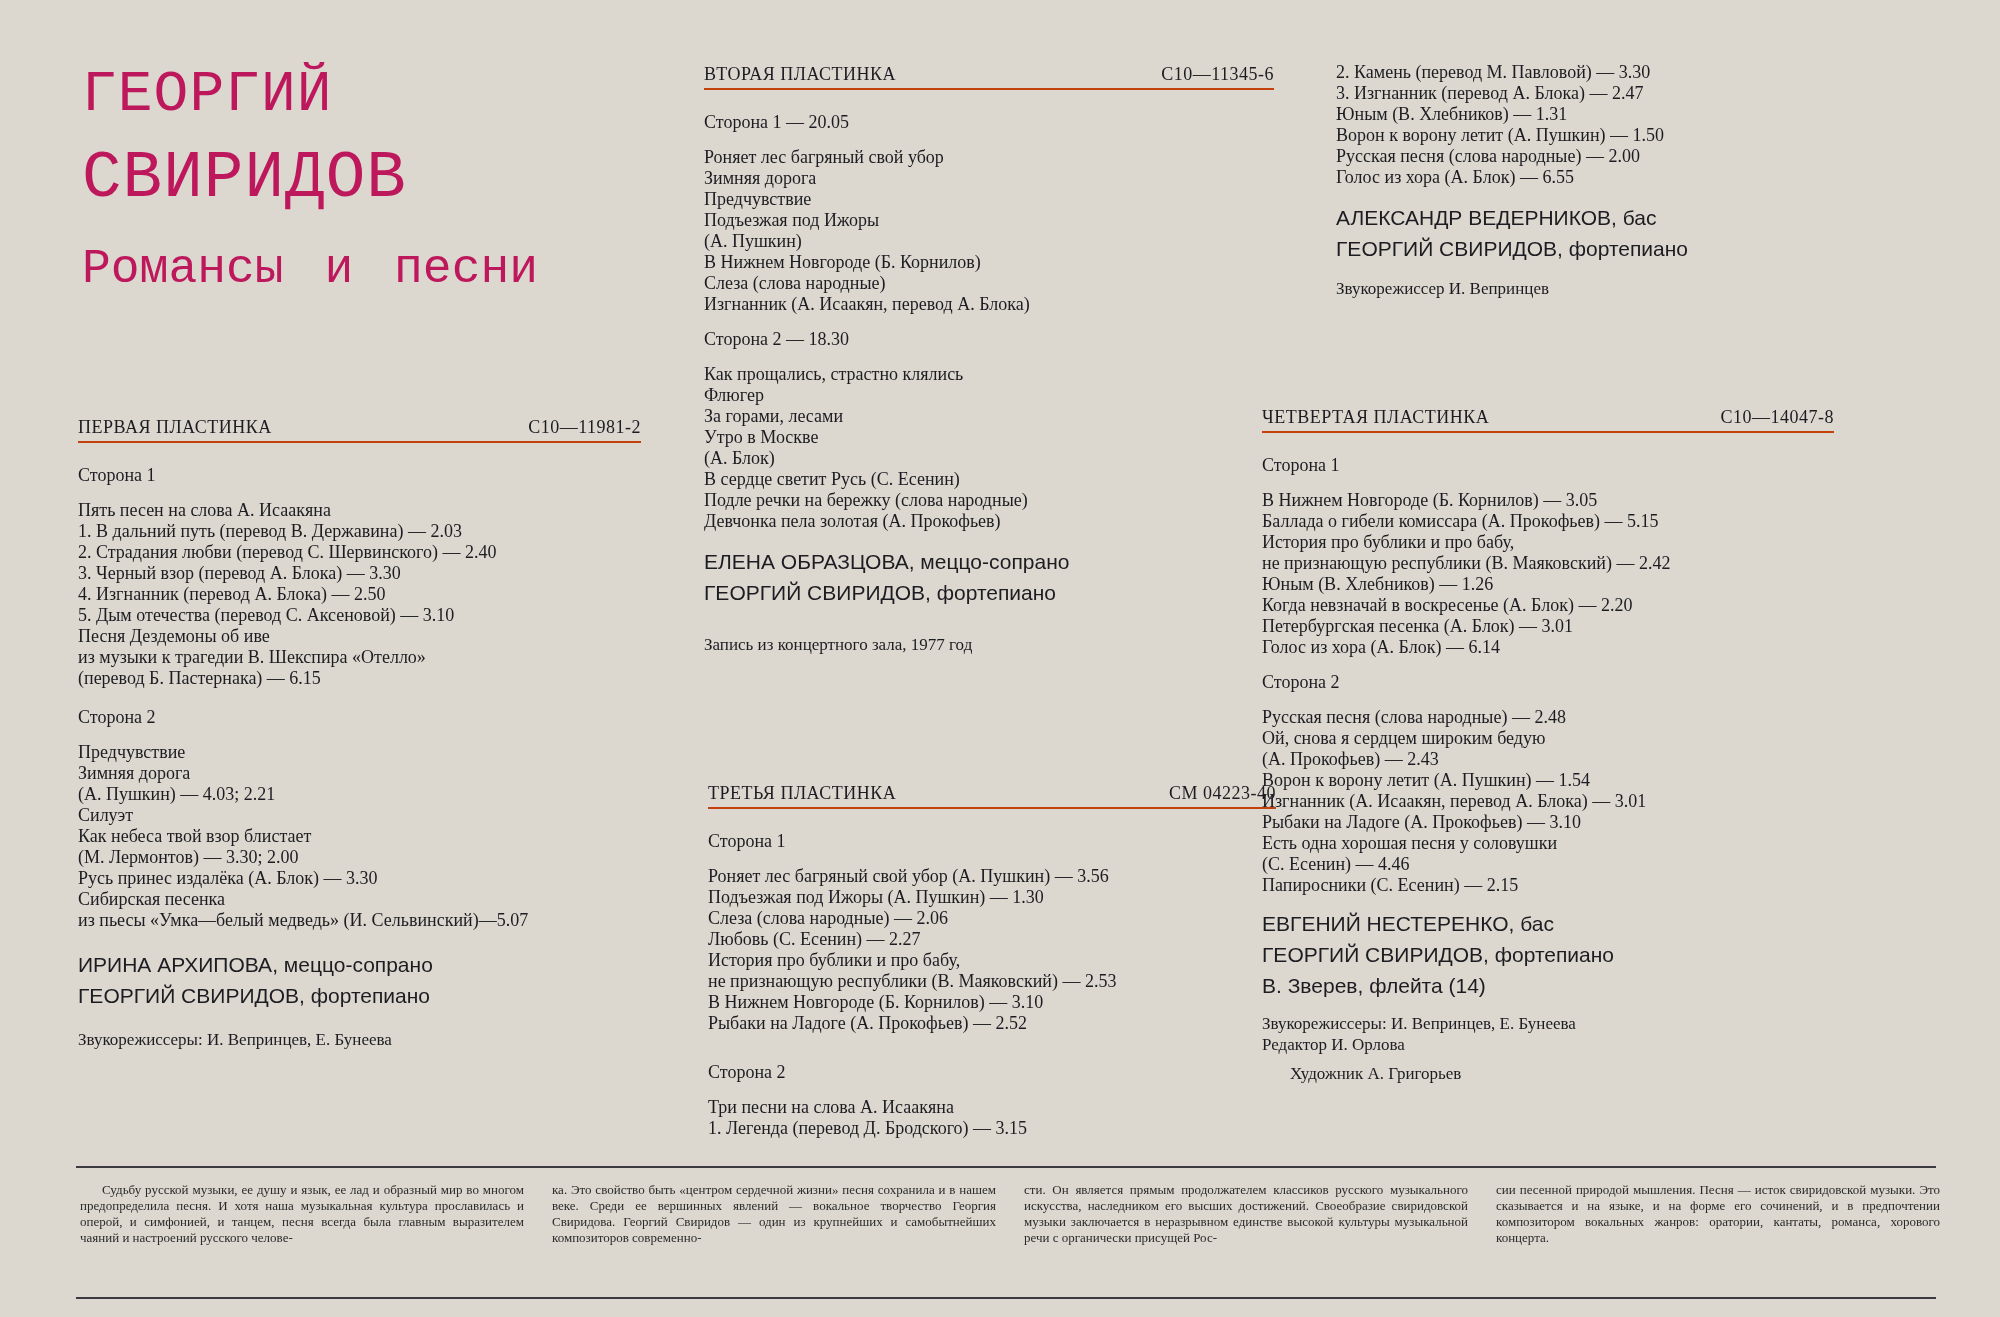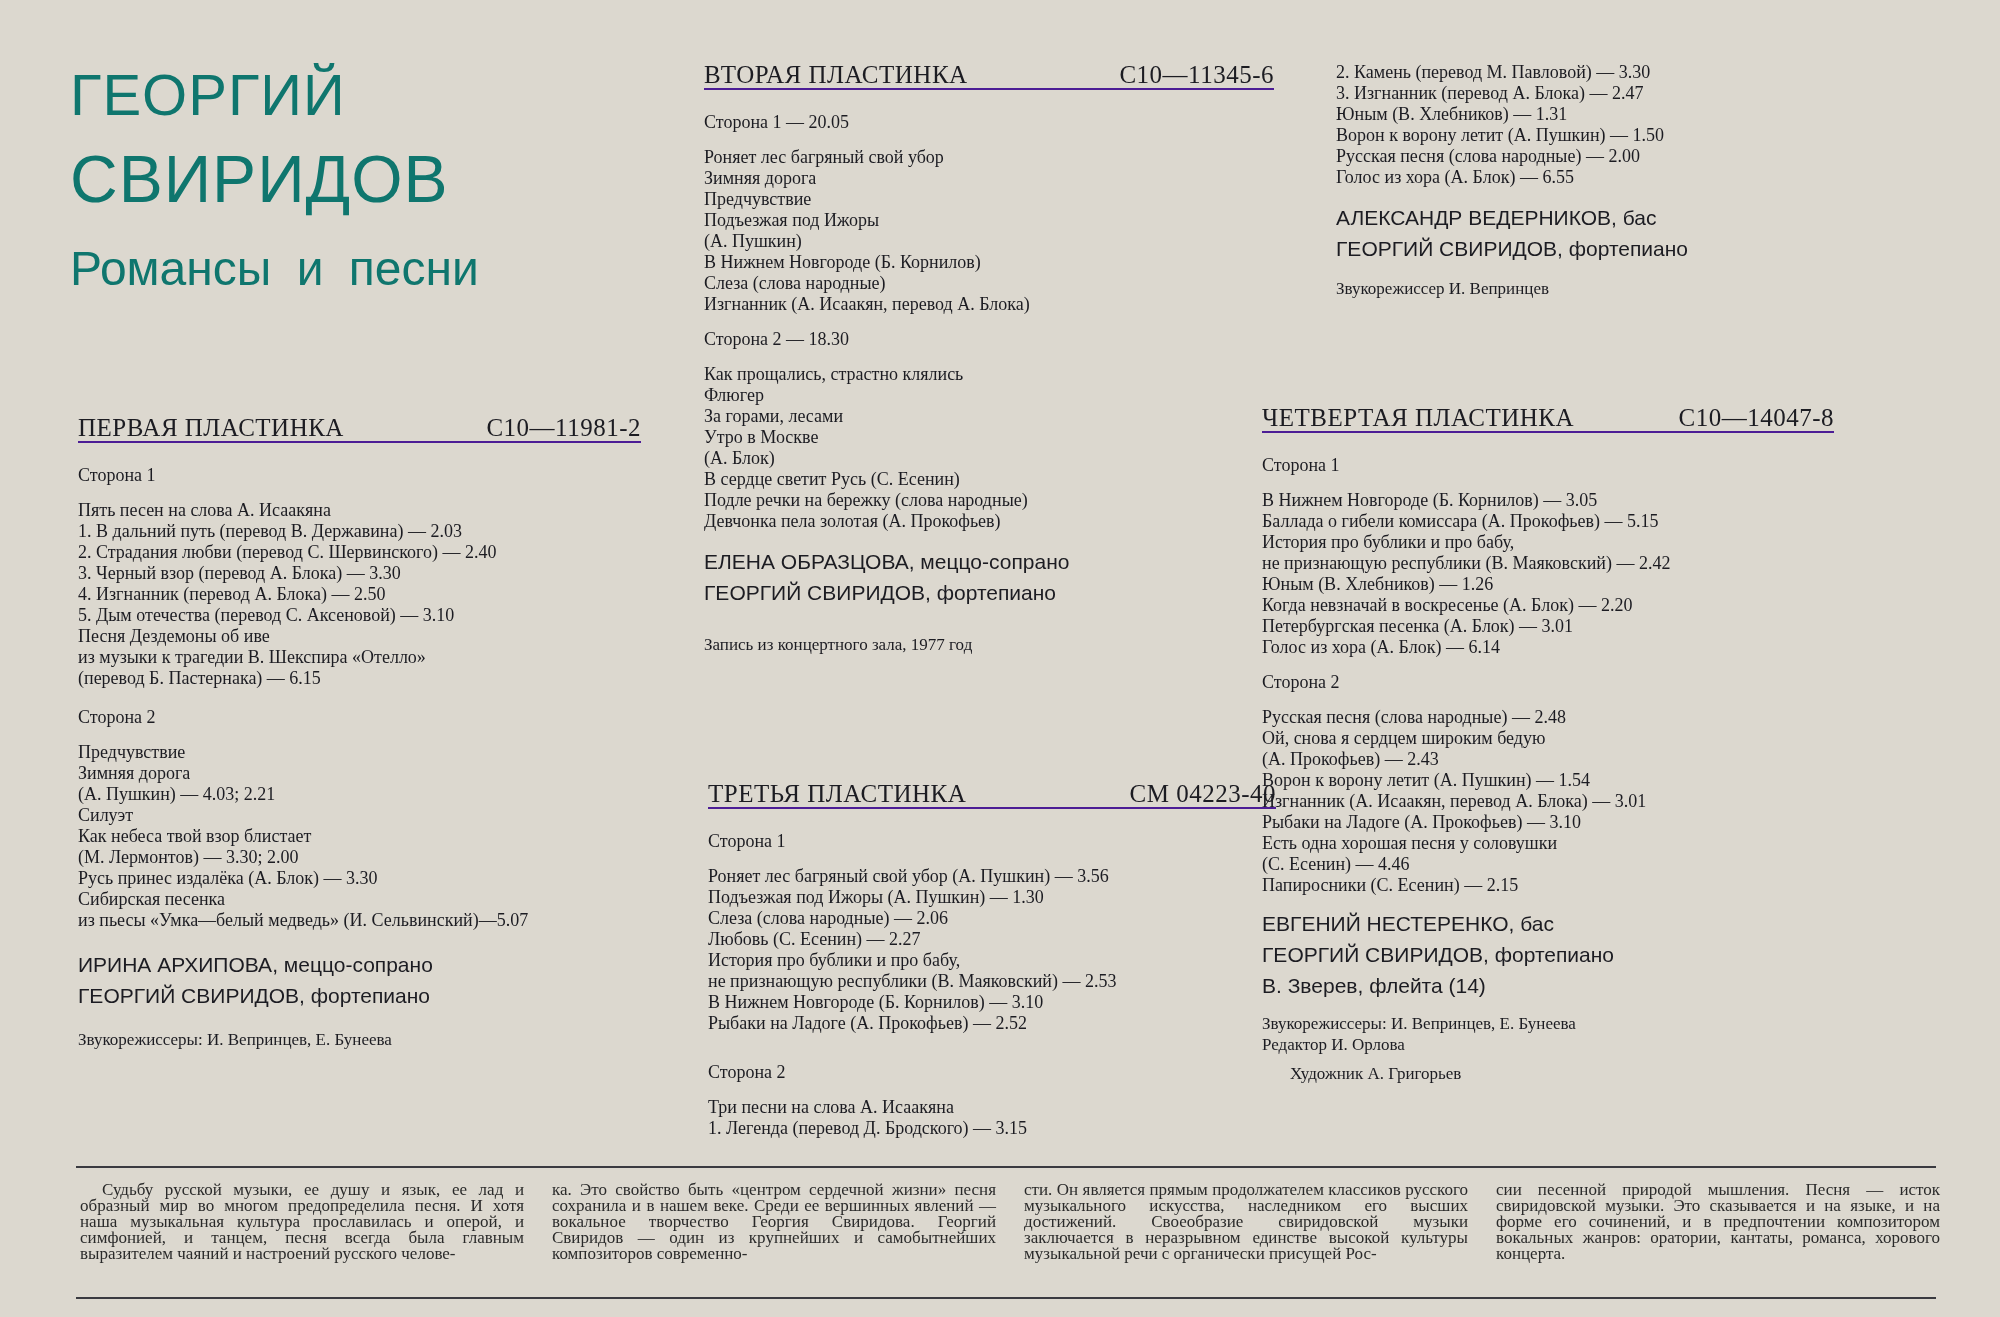--- a/index.html
+++ b/index.html
@@ -3,36 +3,36 @@
 <meta charset="utf-8">
 <style>
   html, body { margin:0; padding:0; }
   body {
     width:2000px; height:1317px; overflow:hidden;
     background:#dcd8cf;
     color:#1c1c22;
     font-family:"Liberation Serif","DejaVu Serif",serif;
     position:relative;
   }
-  .title-block { position:absolute; left:70px; top:62px; font-family:Liberation Sans, sans-serif; color:#0f766e; }
+  .title-block { position:absolute; left:82px; top:62px; font-family:Liberation Mono, monospace; color:#be185d; }
   .title-1 { font-size:58px; line-height:66px; letter-spacing:1px; }
   .title-2 { font-size:66px; line-height:90px; letter-spacing:1px; margin-top:6px; }
   .title-3 { font-size:48px; line-height:62px; margin-top:14px; word-spacing:12px; }
 
   .col { position:absolute; font-size:18px; line-height:21px; }
   .disc-head { display:flex; justify-content:space-between; align-items:flex-end;
-    font-size:25px; letter-spacing:0.5px; padding-bottom:3px; border-bottom:2px solid #4c1d95; margin-bottom:22px; }
+    font-size:18px; letter-spacing:0.5px; padding-bottom:3px; border-bottom:2px solid #c2410c; margin-bottom:22px; }
   .side { font-size:18px; margin:0 0 14px 0; }
   .line { white-space:nowrap; }
   .b { font-weight:normal; }
   .perf { font-family:"Liberation Sans","DejaVu Sans",sans-serif; font-size:21px; line-height:31px; }
   .credit { font-size:17px; line-height:21px; }
   .essay-rule { position:absolute; left:76px; width:1860px; height:0; border-top:2px solid #3a3a40; }
   .essay { position:absolute; top:1182px; left:80px; width:1860px; display:flex; gap:28px;
-    font-family:"Liberation Serif","DejaVu Serif",serif; font-size:17px; line-height:16px; color:#2a2a2a; }
+    font-family:"Liberation Serif","DejaVu Serif",serif; font-size:13px; line-height:16px; color:#2a2a2a; }
   .essay p { margin:0; width:445px; text-align:justify; }
 </style>
 </head>
 <body>
 
 <div class="title-block">
   <div class="title-1">ГЕОРГИЙ</div>
   <div class="title-2">СВИРИДОВ</div>
   <div class="title-3">Романсы и песни</div>
 </div>

